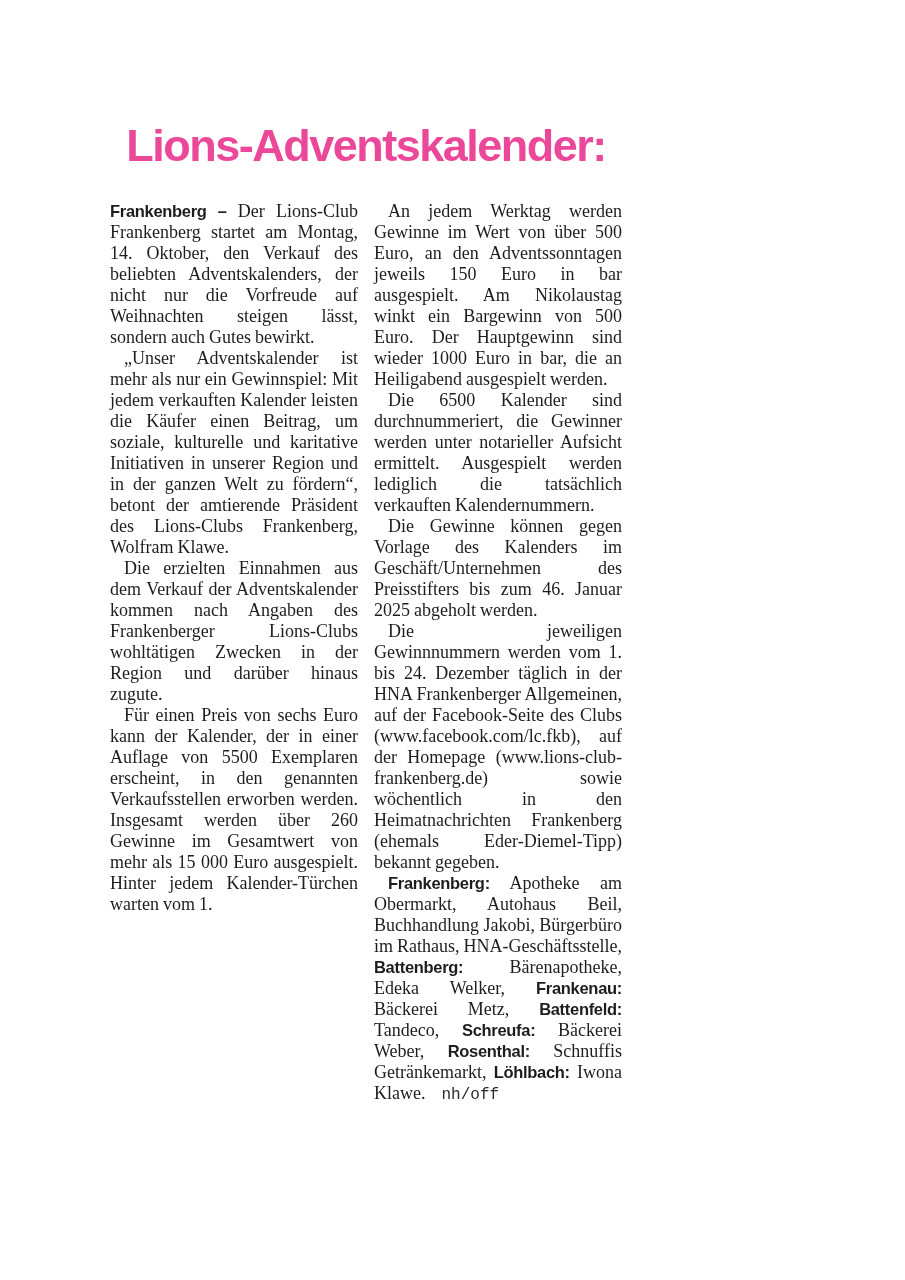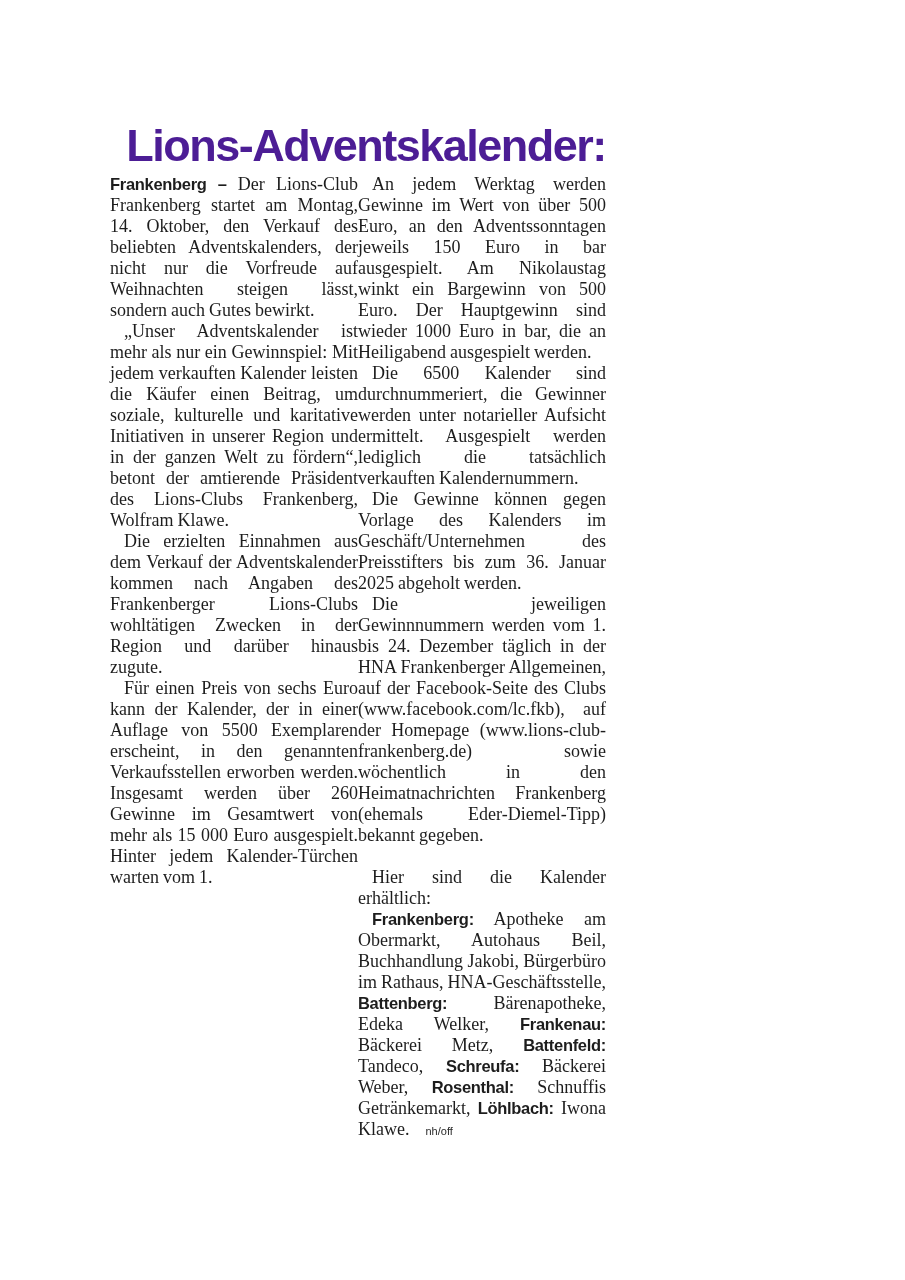--- a/index.html
+++ b/index.html
@@ -19,34 +19,35 @@
     height: 1280px;
     background: #ffffff;
   }
   .article {
     position: absolute;
     left: 110px;
     top: 122px;
     width: 512px;
   }
   h1.headline {
-    margin: 0 0 4px 0;
+    margin: 0 0 31px 0;
     font-family: "Liberation Sans", sans-serif;
     font-weight: 700;
     font-size: 45px;
     line-height: 48px;
     letter-spacing: -1.5px;
     text-align: center;
-    color: #4c1d95;
+    color: #ec4899;
   }
   h1.headline .hl-line {
     display: block;
   }
   .columns {
     display: flex;
+    gap: 16px;
   }
   .col {
     width: 248px;
     font-size: 18px;
     line-height: 21px;
     text-align: justify;
     color: #1d1d1d;
     hyphens: auto;
     -webkit-hyphens: auto;
     word-spacing: -0.5px;
@@ -61,22 +62,22 @@
   .col p.gap-before {
     margin-top: 21px;
   }
   .bold-sans {
     font-family: "Liberation Sans", sans-serif;
     font-weight: 700;
     font-size: 16.5px;
     letter-spacing: -0.3px;
   }
   .credit {
-    font-family: Liberation Sans, sans-serif;
-    font-size: 11px;
+    font-family: Liberation Mono, monospace;
+    font-size: 16px;
     color: #2a2a2a;
     padding-left: 16px;
     white-space: nowrap;
   }
 </style>
 </head>
 <body>
 
 <div class="page">
   <div class="article">
@@ -86,20 +87,19 @@
     <div class="columns">
       <div class="col">
           <p class="no-indent"><span class="bold-sans">Frankenberg – </span><span>Der Lions-Club Frankenberg startet am Montag, 14. Oktober, den Verkauf des beliebten Adventskalenders, der nicht nur die Vorfreude auf Weihnachten steigen lässt, sondern auch Gutes bewirkt.</span></p>
           <p><span>„Unser Adventskalender ist mehr als nur ein Gewinnspiel: Mit jedem verkauften Kalender leisten die Käufer einen Beitrag, um soziale, kulturelle und karitative Initiativen in unserer Region und in der ganzen Welt zu fördern“, betont der amtierende Präsident des Lions-Clubs Frankenberg, Wolfram Klawe.</span></p>
           <p><span>Die erzielten Einnahmen aus dem Verkauf der Adventskalender kommen nach Angaben des Frankenberger Lions-Clubs wohltätigen Zwecken in der Region und darüber hinaus zugute.</span></p>
           <p><span>Für einen Preis von sechs Euro kann der Kalender, der in einer Auflage von 5500 Exemplaren erscheint, in den genannten Verkaufsstellen erworben werden. Insgesamt werden über 260 Gewinne im Gesamtwert von mehr als 15 000 Euro ausgespielt. Hinter jedem Kalender-Türchen warten vom 1.</span></p>
         </div>
       <div class="col">
           <p><span>An jedem Werktag werden Gewinne im Wert von über 500 Euro, an den Adventssonntagen jeweils 150 Euro in bar ausgespielt. Am Nikolaustag winkt ein Bargewinn von 500 Euro. Der Hauptgewinn sind wieder 1000 Euro in bar, die an Heiligabend ausgespielt werden.</span></p>
           <p><span>Die 6500 Kalender sind durchnummeriert, die Gewinner werden unter notarieller Aufsicht ermittelt. Ausgespielt werden lediglich die tatsächlich verkauften Kalendernummern.</span></p>
-          <p><span>Die Gewinne können gegen Vorlage des Kalenders im Geschäft/Unternehmen des Preisstifters bis zum 36. Januar 2025 abgeholt werden.</span></p>
+          <p><span>Die Gewinne können gegen Vorlage des Kalenders im Geschäft/Unternehmen des Preisstifters bis zum 46. Januar 2025 abgeholt werden.</span></p>
           <p><span>Die jeweiligen Gewinnnummern werden vom 1. bis 24. Dezember täglich in der HNA Frankenberger Allgemeinen, auf der Facebook-Seite des Clubs (www.facebook.com/lc.fkb), auf der Homepage (www.lions-club-frankenberg.de) sowie wöchentlich in den Heimatnachrichten Frankenberg (ehemals Eder-Diemel-Tipp) bekannt gegeben.</span></p>
-          <p class="gap-before"><span>Hier sind die Kalender erhältlich:</span></p>
           <p><span class="bold-sans">Frankenberg:</span><span> Apotheke am Obermarkt, Autohaus Beil, Buchhandlung Jakobi, Bürgerbüro im Rathaus, HNA-Geschäftsstelle, </span><span class="bold-sans">Battenberg:</span><span> Bärenapotheke, Edeka Welker, </span><span class="bold-sans">Frankenau:</span><span> Bäckerei Metz, </span><span class="bold-sans">Battenfeld:</span><span> Tandeco, </span><span class="bold-sans">Schreufa:</span><span> Bäckerei Weber, </span><span class="bold-sans">Rosenthal:</span><span> Schnuffis Getränkemarkt, </span><span class="bold-sans">Löhlbach:</span><span> Iwona Klawe.</span><span class="credit">nh/off</span></p>
         </div>
     </div>
   </div>
 </div>
 
 </body></html>

